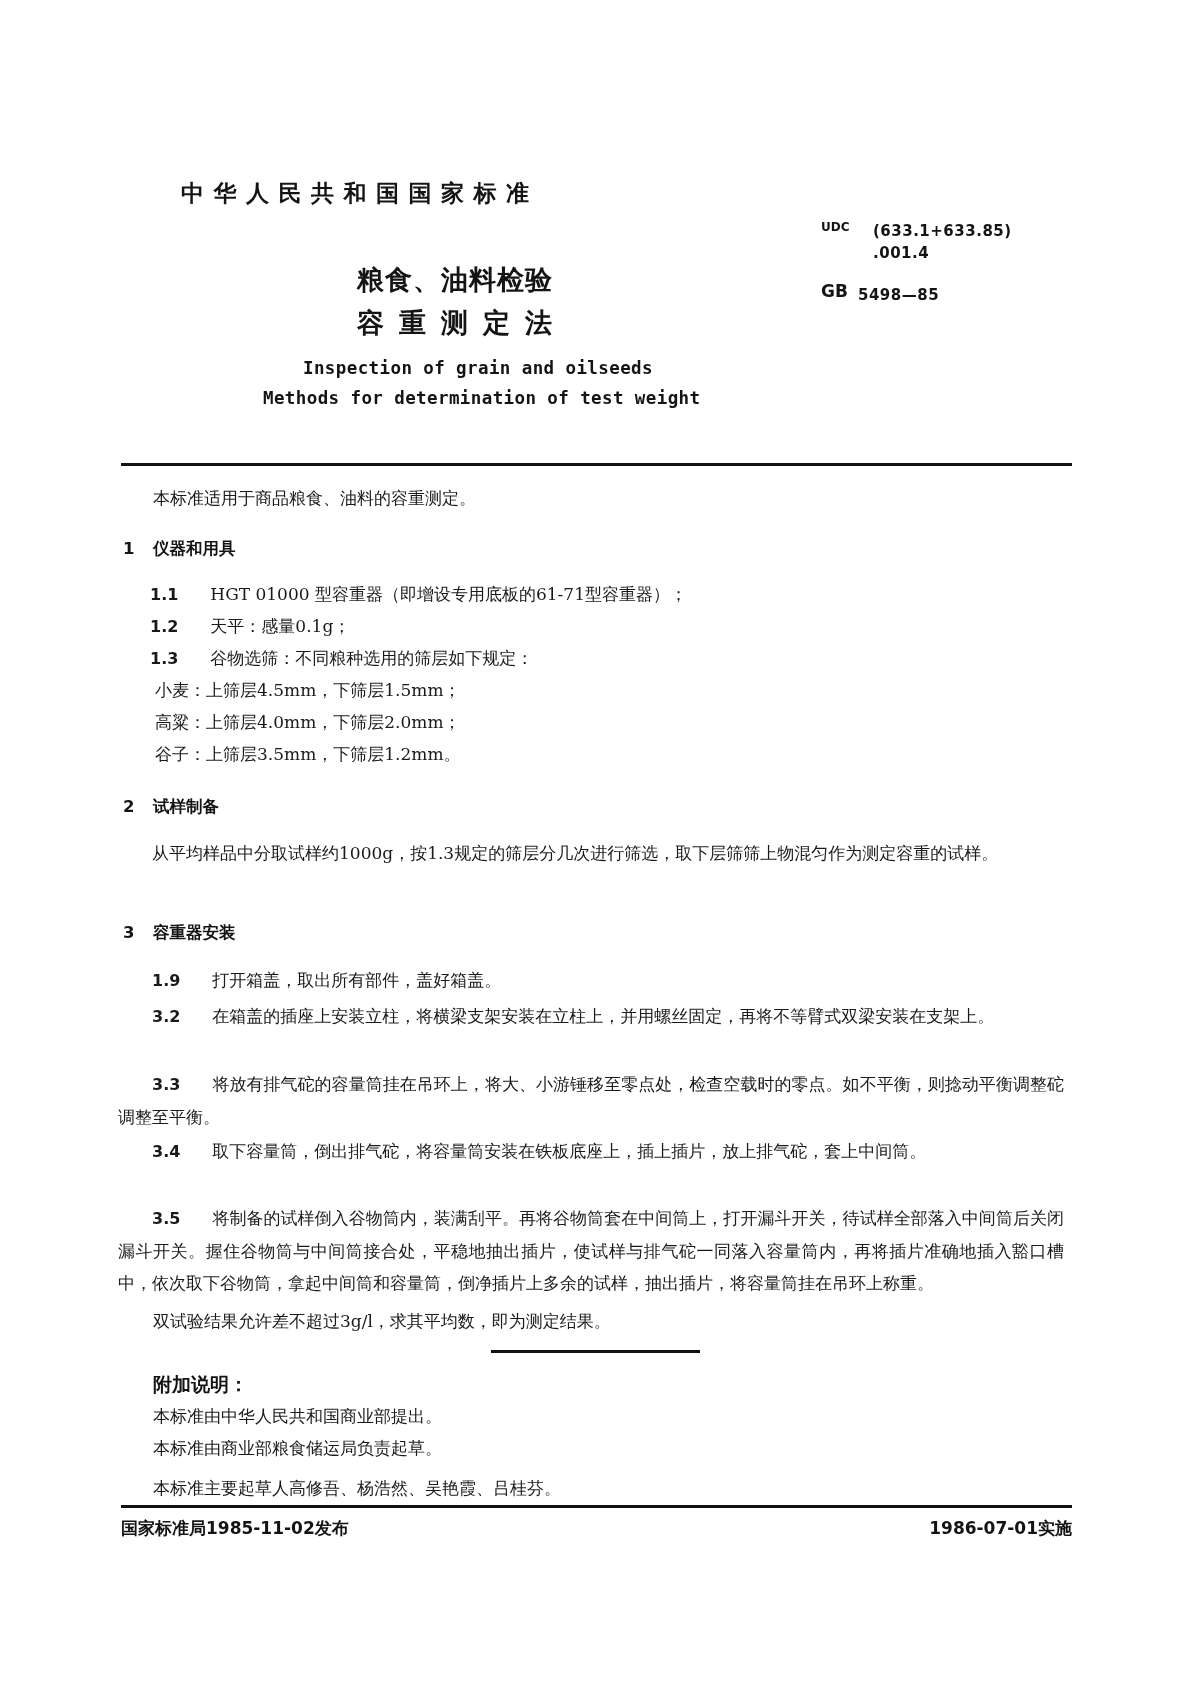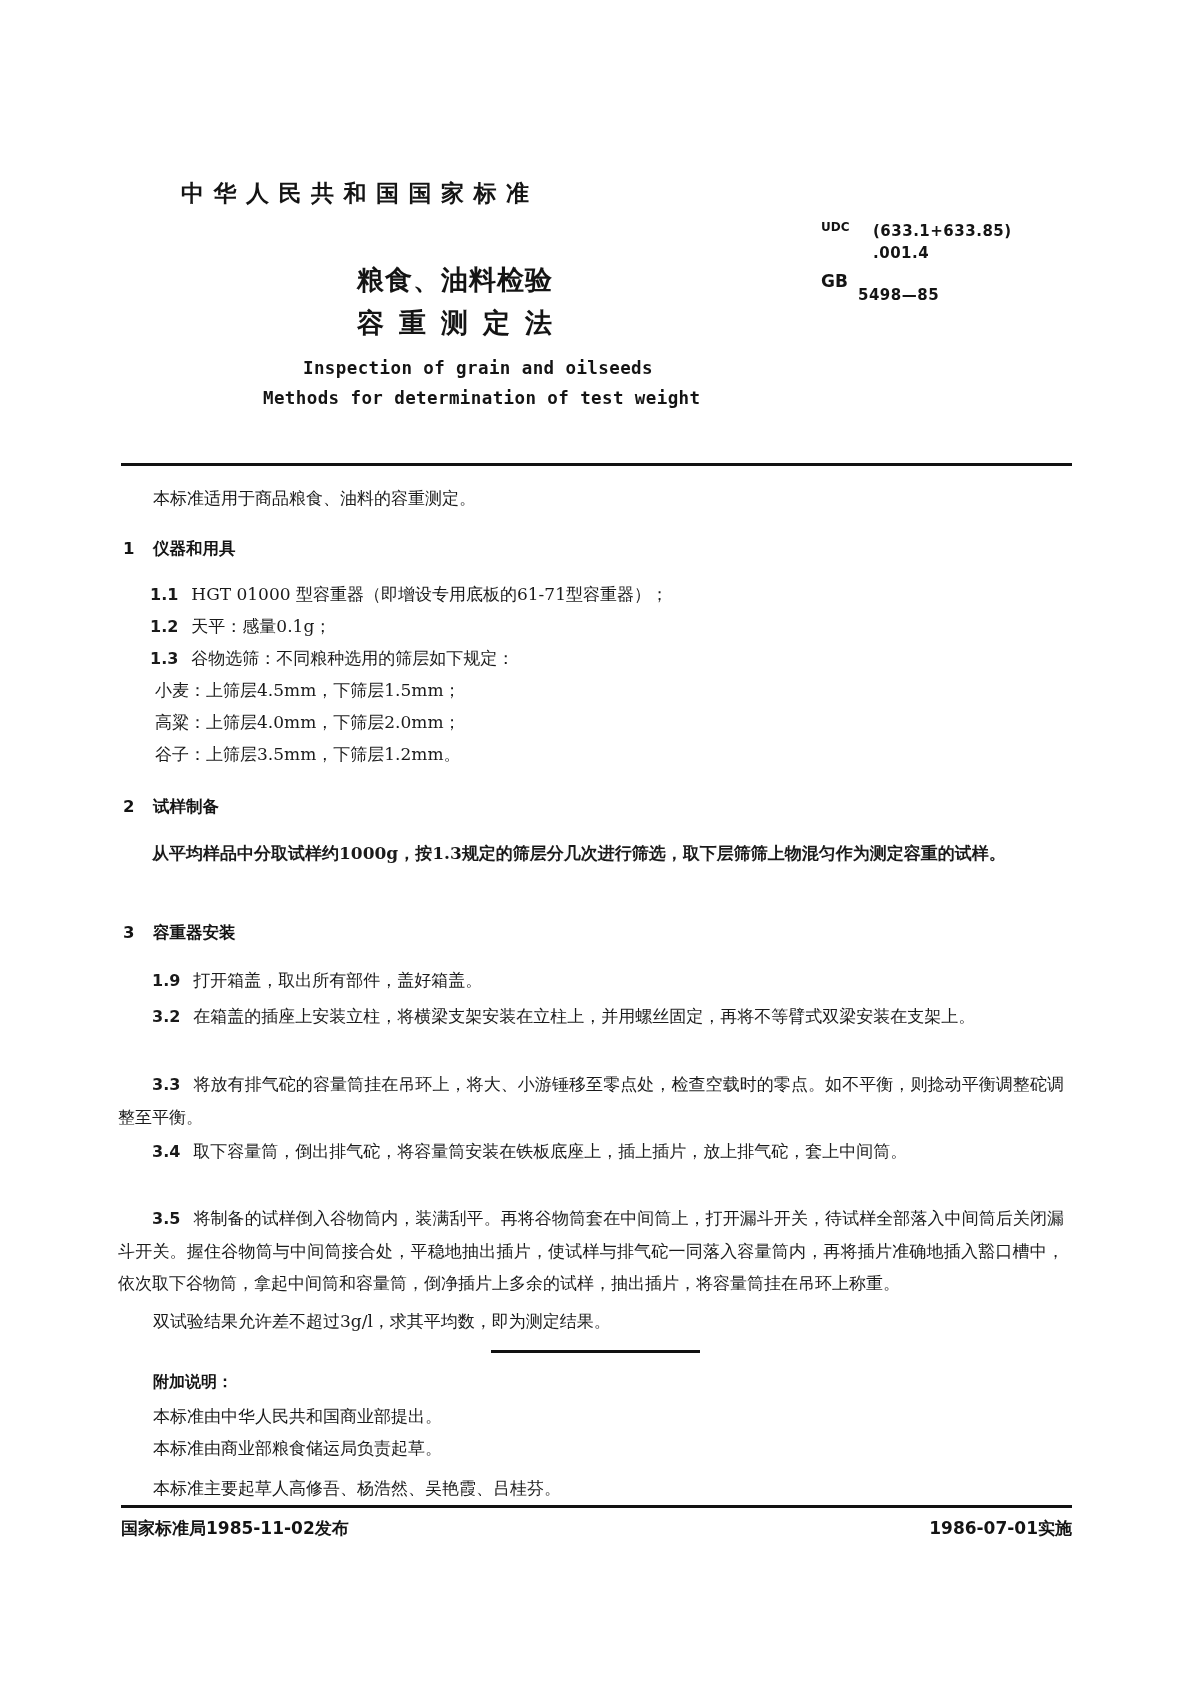--- a/index.html
+++ b/index.html
@@ -38,41 +38,41 @@
       font-weight: bold;
       font-size: 17.5px;
       letter-spacing: 0.4px;
     }
     .en-1 { left: 303px; top: 358px; }
     .en-2 { left: 263px; top: 388px; }
 
     .udc-label { left: 821px; top: 220px; font-size: 12px; }
     .udc-code  { left: 873px; top: 222px; font-size: 15px; letter-spacing: 0.5px; }
     .udc-code2 { left: 873px; top: 244px; font-size: 15px; letter-spacing: 0.5px; }
-    .gb-label  { left: 821px; top: 271px; font-size: 17px; }
+    .gb-label  { left: 821px; top: 281px; font-size: 17px; }
     .gb-code   { left: 858px; top: 286px; font-size: 15px; letter-spacing: 0.5px; }
 
     .rule {
       position: absolute;
       background: #111;
     }
     .rule-top { left: 121px; top: 463px; width: 951px; height: 3px; }
     .rule-mid { left: 491px; top: 1350px; width: 209px; height: 3px; }
     .rule-bottom { left: 121px; top: 1505px; width: 951px; height: 3px; }
 
     .body-text {
       font-size: 17px;
       color: #1a1a1a;
     }
     .num {
       font-family: "DejaVu Sans", "Liberation Sans", sans-serif;
       font-weight: bold;
       font-size: 16px;
       display: inline-block;
-      margin-right: 13px;
+      margin-right: 32px;
     }
     .section-head {
       font-family: "DejaVu Sans", "Liberation Sans", sans-serif;
       font-weight: bold;
       font-size: 16.5px;
     }
     .section-head .snum { display: inline-block; width: 30px; }
 
     .para {
       position: absolute;
@@ -122,21 +122,21 @@
 <div class="abs body-text" style="left:150px; top:647px;">
   <span class="num">1.3</span><span>谷物选筛：不同粮种选用的筛层如下规定：</span>
 </div>
 <div class="abs body-text" style="left:155px; top:679px;">小麦：上筛层4.5mm，下筛层1.5mm；</div>
 <div class="abs body-text" style="left:155px; top:711px;">高粱：上筛层4.0mm，下筛层2.0mm；</div>
 <div class="abs body-text" style="left:155px; top:743px;">谷子：上筛层3.5mm，下筛层1.2mm。</div>
 
 <div class="abs section-head" style="left:123px; top:796px;">
   <span class="snum">2</span><span>试样制备</span>
 </div>
-<div class="para" style="top:837px;font-weight:bold;">
+<div class="para" style="top:837px;">
   <span class="indent"></span><span>从平均样品中分取试样约1000g，按1.3规定的筛层分几次进行筛选，取下层筛筛上物混匀作为测定容重的试样。</span>
 </div>
 
 <div class="abs section-head" style="left:123px; top:922px;">
   <span class="snum">3</span><span>容重器安装</span>
 </div>
 
 <div class="para" style="top:964px;">
   <span class="indent"></span><span class="num">1.9</span><span>打开箱盖，取出所有部件，盖好箱盖。</span>
 </div>
@@ -149,21 +149,21 @@
 <div class="para" style="top:1135px;">
   <span class="indent"></span><span class="num">3.4</span><span>取下容量筒，倒出排气砣，将容量筒安装在铁板底座上，插上插片，放上排气砣，套上中间筒。</span>
 </div>
 <div class="para" style="top:1202px;">
   <span class="indent"></span><span class="num">3.5</span><span>将制备的试样倒入谷物筒内，装满刮平。再将谷物筒套在中间筒上，打开漏斗开关，待试样全部落入中间筒后关闭漏斗开关。握住谷物筒与中间筒接合处，平稳地抽出插片，使试样与排气砣一同落入容量筒内，再将插片准确地插入豁口槽中，依次取下谷物筒，拿起中间筒和容量筒，倒净插片上多余的试样，抽出插片，将容量筒挂在吊环上称重。</span>
 </div>
 <div class="abs body-text" style="left:153px; top:1310px;">双试验结果允许差不超过3g/l，求其平均数，即为测定结果。</div>
 
 <div class="rule rule-mid"></div>
 
-<div class="abs sans-bold" style="left:153px; top:1372px; font-size:16px;">附加说明：</div>
+<div class="abs sans-bold" style="left:153px; top:1372px; font-size:19px;">附加说明：</div>
 <div class="abs body-text" style="left:153px; top:1405px;">本标准由中华人民共和国商业部提出。</div>
 <div class="abs body-text" style="left:153px; top:1437px;">本标准由商业部粮食储运局负责起草。</div>
 <div class="abs body-text" style="left:153px; top:1469px;margin-top:8px;">本标准主要起草人高修吾、杨浩然、吴艳霞、吕桂芬。</div>
 
 <div class="rule rule-bottom"></div>
 
 <div class="abs sans-bold footer-left">国家标准局1985-11-02发布</div>
 <div class="abs sans-bold footer-right">1986-07-01实施</div>
 
 </body></html>

